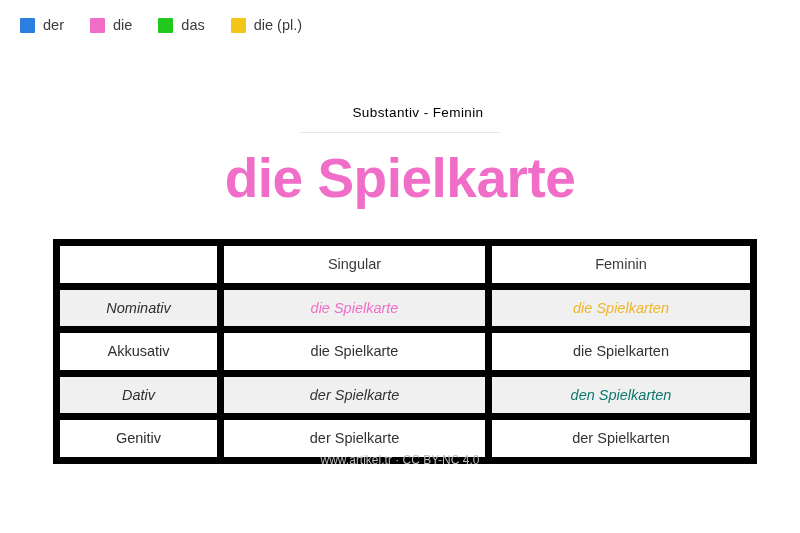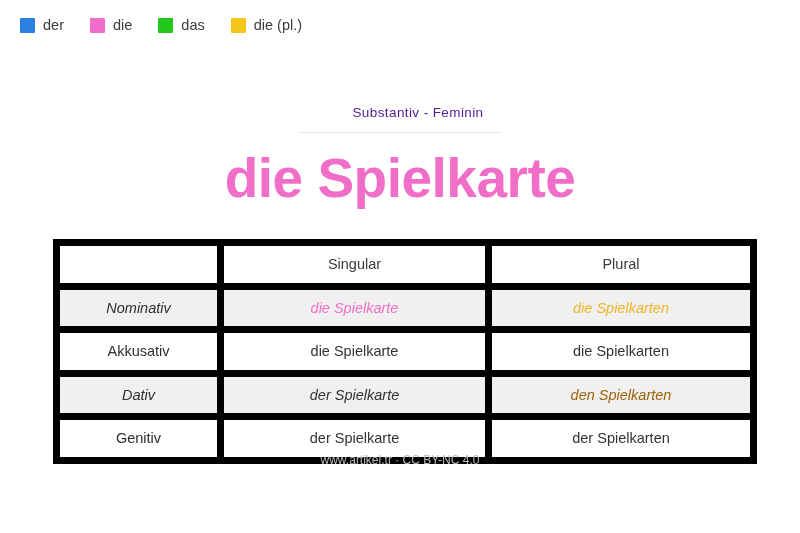--- a/index.html
+++ b/index.html
@@ -61,21 +61,21 @@
   
   #header {
     position: absolute;
     left: 0;
     right: 0;
     top: 105px;
     text-align: center;
   }
   #subtitle {
     font-size: 13.5px;
-    color: #4c1d95;
+    color: #000000;
     letter-spacing: 0.4px;
     margin-left: 36px;
   }
   #subtitle-rule {
     width: 200px;
     height: 1px;
     background: #e6e6e6;
     margin: 12px auto 0 auto;
   }
   #word-title {
@@ -167,38 +167,38 @@
   <table id="decl-table">
     <colgroup>
       <col class="c-case">
         <col class="c-sing">
         <col class="c-plur">
     </colgroup>
     <thead>
       <tr>
         <th></th>
         <th>Singular</th>
-        <th>Plural</th>
+        <th>Feminin</th>
       </tr>
     </thead>
     <tbody id="decl-body">
         <tr class="alt">
           <td class="case-cell">Nominativ</td>
           <td style="color: rgb(240, 110, 200);">die Spielkarte</td>
           <td style="color: rgb(240, 180, 41);">die Spielkarten</td>
         </tr>
         <tr>
           <td class="case-cell">Akkusativ</td>
           <td style="color: rgb(51, 51, 51);">die Spielkarte</td>
           <td style="color: rgb(51, 51, 51);">die Spielkarten</td>
         </tr>
         <tr class="alt">
           <td class="case-cell">Dativ</td>
           <td style="color: rgb(51, 51, 51);">der Spielkarte</td>
-          <td style="color: #a16207;">den Spielkarten</td>
+          <td style="color: #0f766e;">den Spielkarten</td>
         </tr>
         <tr>
           <td class="case-cell">Genitiv</td>
           <td style="color: rgb(51, 51, 51);">der Spielkarte</td>
           <td style="color: rgb(51, 51, 51);">der Spielkarten</td>
         </tr>
       </tbody>
   </table>
 
   <div id="footer">www.artikel.tr · CC BY-NC 4.0</div>

